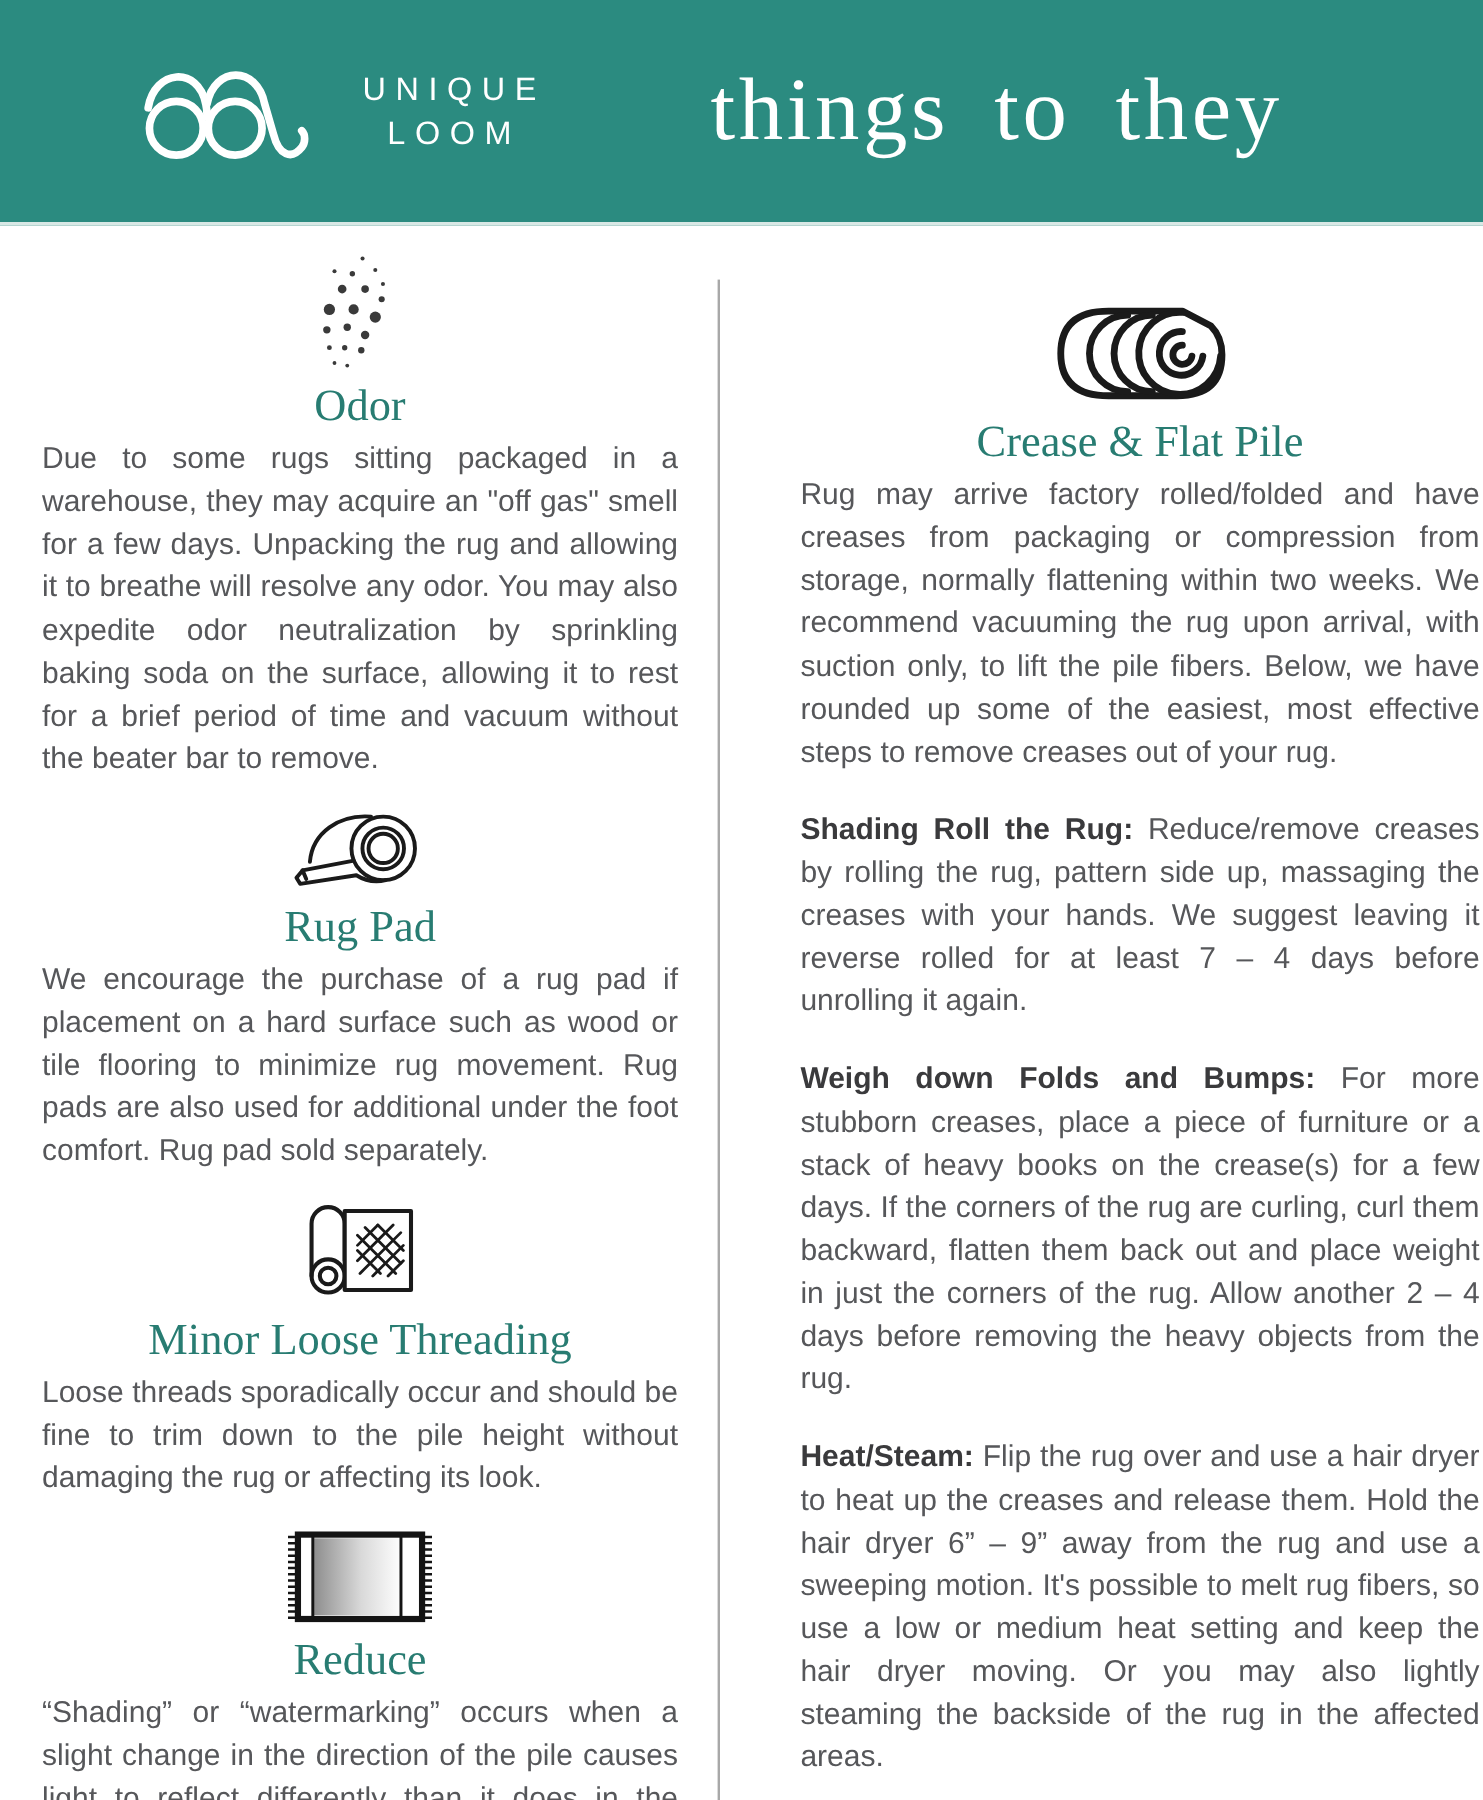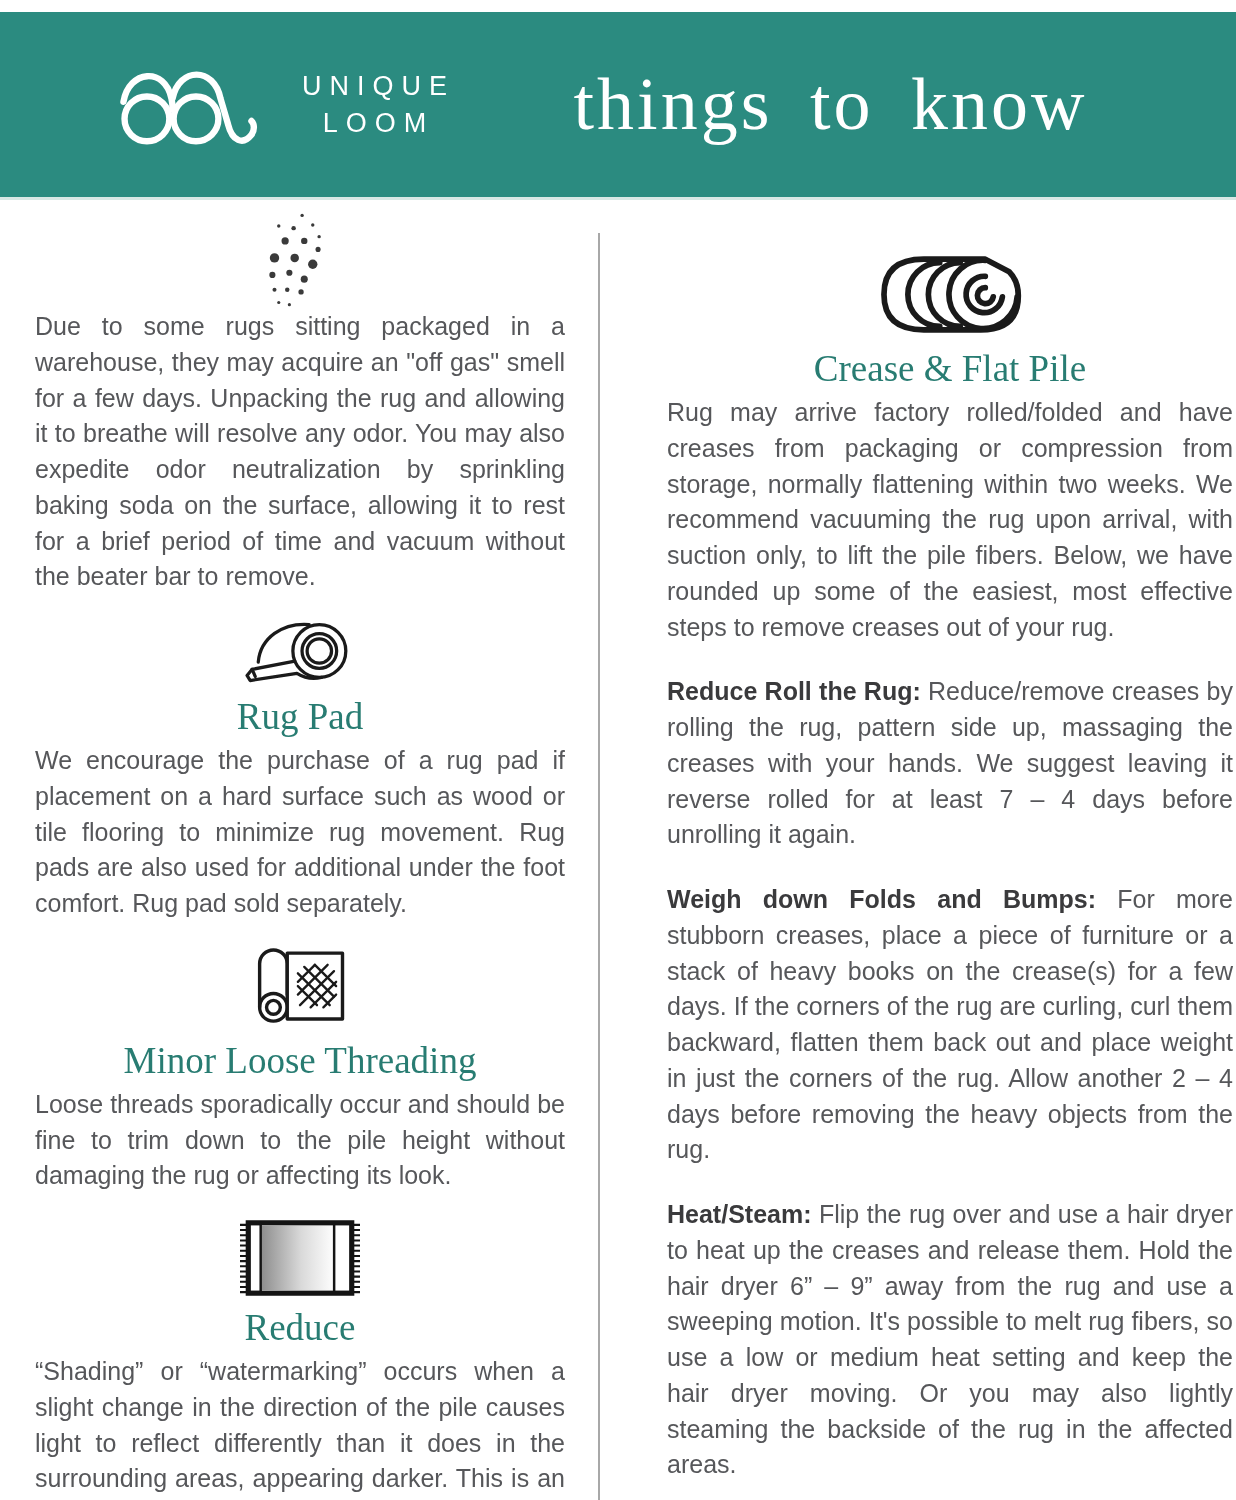--- a/index.html
+++ b/index.html
@@ -2,21 +2,21 @@
 <html><head>
 <meta charset="utf-8">
 <style>
   html,body { margin:0; padding:0; background:#ffffff; }
   .page {
     position:relative; width:1236px; height:1500px; background:#ffffff;
     font-family:"Liberation Sans", sans-serif; overflow:hidden;
   }
   
   .banner {
-    position:absolute; top:12px; left:0; width:1236px; height:188px;
+    position:absolute; top:0; left:0; width:1236px; height:188px;
     background:#2b8b80; border-bottom:3px solid #d8e8e5;
     display:flex; align-items:center; box-sizing:border-box;
   }
   .brand { display:flex; align-items:center; margin-left:110px; gap:20px; }
   .brand-logo svg { display:block; }
   .brand-text {
     color:#ffffff; font-size:27px; letter-spacing:8px;
     line-height:1.35; text-align:center; font-weight:400;
   }
   .title {
@@ -63,21 +63,21 @@
             <path d="M 12,42 C 17,12 51,9 57,39 C 58,43 58,46 58,49"></path>
             <path d="M 58,39 C 64,9 97,9 103,39 L 110,63 C 114,79 124,83 132,73 C 135,69 135,63 132,60"></path>
           </g>
         </svg>
       </span>
       <div class="brand-text">
         <div>UNIQUE</div>
         <div>LOOM</div>
       </div>
     </div>
-    <h1 class="title">things to know</h1>
+    <h1 class="title">things to they</h1>
   </header>
 
   <div class="divider"></div>
 
   <section class="col col-left">
 
     <div class="sec sec-odor">
       <div class="icon-wrap">
         <svg width="68" height="98" viewBox="0 0 64 92">
           <g fill="#3a3a3a">
@@ -96,20 +96,21 @@
             <circle cx="22" cy="58" r="2.9"></circle>
               <circle cx="36" cy="64" r="3.3"></circle>
             <circle cx="8" cy="74" r="1.9"></circle>
               <circle cx="20" cy="74" r="2.1"></circle>
             <circle cx="33" cy="76" r="2.5"></circle>
               <circle cx="12" cy="86" r="1.5"></circle>
             <circle cx="22" cy="88" r="1.5"></circle>
           </g>
         </svg>
       </div>
+      <h2 class="heading">Odor</h2>
       <p class="body">Due to some rugs sitting packaged in a warehouse, they may acquire an "off gas" smell for a few days. Unpacking the rug and allowing it to breathe will resolve any odor. You may also expedite odor neutralization by sprinkling baking soda on the surface, allowing it to rest for a brief period of time and vacuum without the beater bar to remove.</p>
     </div>
 
     <div class="sec sec-pad">
       <div class="icon-wrap">
         <svg width="112" height="72" viewBox="0 0 110 70">
           <g class="stroke-ico" stroke-width="3.2">
             <path d="M 14,46 C 16,22 38,7 64,9"></path>
             <circle cx="74" cy="35" r="26"></circle>
             <circle cx="74" cy="35" r="17"></circle>
@@ -178,21 +179,21 @@
             <path d="M 74,11 A 28,28 0 0 0 74,67"></path>
             <path d="M 96,9 A 30,30 0 1 0 124,41"></path>
             <path d="M 96,23 A 16,16 0 1 0 111,41"></path>
             <path d="M 96,33 A 7,7 0 1 0 103,41"></path>
           </g>
         </svg>
       </div>
       <h2 class="heading">Crease &amp; Flat Pile</h2>
       <p class="body">Rug may arrive factory rolled/folded and have creases from packaging or compression from storage, normally flattening within two weeks. We recommend vacuuming the rug upon arrival, with suction only, to lift the pile fibers. Below, we have rounded up some of the easiest, most effective steps to remove creases out of your rug.</p>
 
-      <p class="body step"><strong class="label">Reduce Roll the Rug:</strong> <span>Reduce/remove creases by rolling the rug, pattern side up, massaging the creases with your hands. We suggest leaving it reverse rolled for at least 7 – 4 days before unrolling it again.</span></p>
+      <p class="body step"><strong class="label">Shading Roll the Rug:</strong> <span>Reduce/remove creases by rolling the rug, pattern side up, massaging the creases with your hands. We suggest leaving it reverse rolled for at least 7 – 4 days before unrolling it again.</span></p>
 
       <p class="body step"><strong class="label">Weigh down Folds and Bumps:</strong> <span>For more stubborn creases, place a piece of furniture or a stack of heavy books on the crease(s) for a few days. If the corners of the rug are curling, curl them backward, flatten them back out and place weight in just the corners of the rug. Allow another 2 – 4 days before removing the heavy objects from the rug.</span></p>
 
       <p class="body step"><strong class="label">Heat/Steam:</strong> <span>Flip the rug over and use a hair dryer to heat up the creases and release them. Hold the hair dryer 6” – 9” away from the rug and use a sweeping motion. It's possible to melt rug fibers, so use a low or medium heat setting and keep the hair dryer moving. Or you may also lightly steaming the backside of the rug in the affected areas.</span></p>
 
     </div>
 
   </section>
 
 </div>

